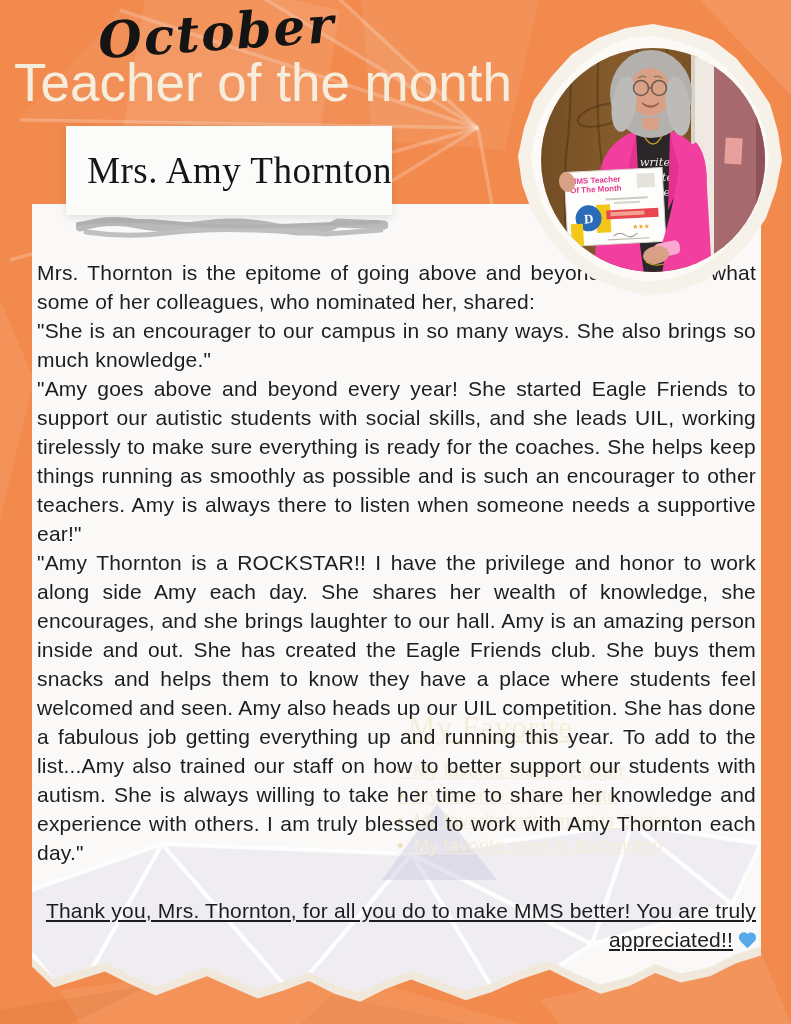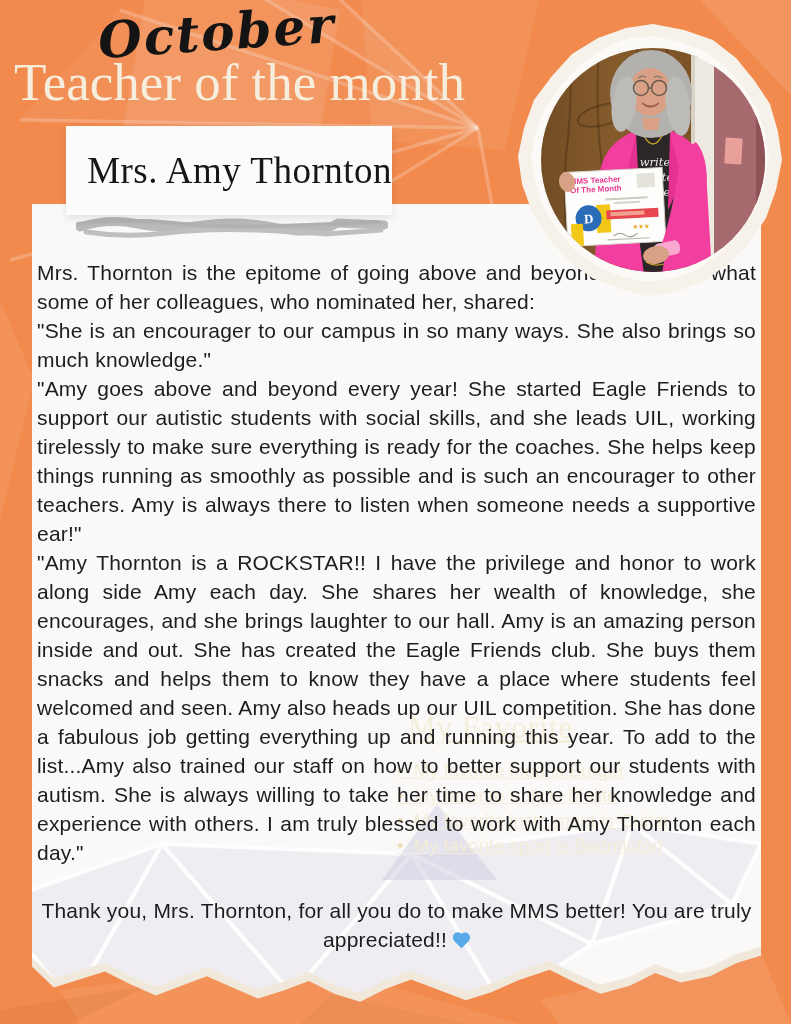--- a/index.html
+++ b/index.html
@@ -42,36 +42,36 @@
   .watermark ul{list-style:none;margin:5px;padding:0;font-size:18.5px;line-height:25px;color:#F2ECD8;}
   .watermark li::before{content:"\2022\00a0\00a0";color:#EFE0C0;}
 
   
   .article{
     position:absolute;left:5px;top:54px;width:719px;z-index:3;
     color:#1D1D1F;font-size:21px;line-height:29px;letter-spacing:.2px;
     text-align:justify;
   }
   .article p{margin:0;}
-  .closing{margin-top:29px !important;text-align:center;}
+  .closing{margin-top:29px !important;text-align:right;text-decoration:underline;}
   .heart{
     position:relative;display:inline-block;width:18px;height:15px;
     margin-left:5px;vertical-align:-1px;
   }
   .heart::before,.heart::after{
     content:"";position:absolute;top:0;width:9.5px;height:14.5px;
     border-radius:10px 10px 0 0;background:#58A9E8;
   }
   .heart::before{left:9px;transform:rotate(-45deg);transform-origin:0 100%;}
   .heart::after{left:0;transform:rotate(45deg);transform-origin:100% 100%;}
 
   
   .title-line{
     position:absolute;left:14px;top:56px;z-index:4;
-    font-family:Liberation Serif, serif;font-size:53px;line-height:1;
+    font-family:Liberation Sans, sans-serif;font-size:53px;line-height:1;
     color:#F6EDDC;letter-spacing:0;
   }
   .month-script{
     position:absolute;left:98px;top:8px;z-index:5;
     font-family:"DejaVu Serif",serif;font-style:italic;font-weight:700;
     font-size:50px;line-height:1;color:#141414;transform:rotate(-4deg);
     letter-spacing:2px;
   }
   .name-card{
     position:absolute;left:66px;top:126px;width:326px;height:89px;z-index:6;

